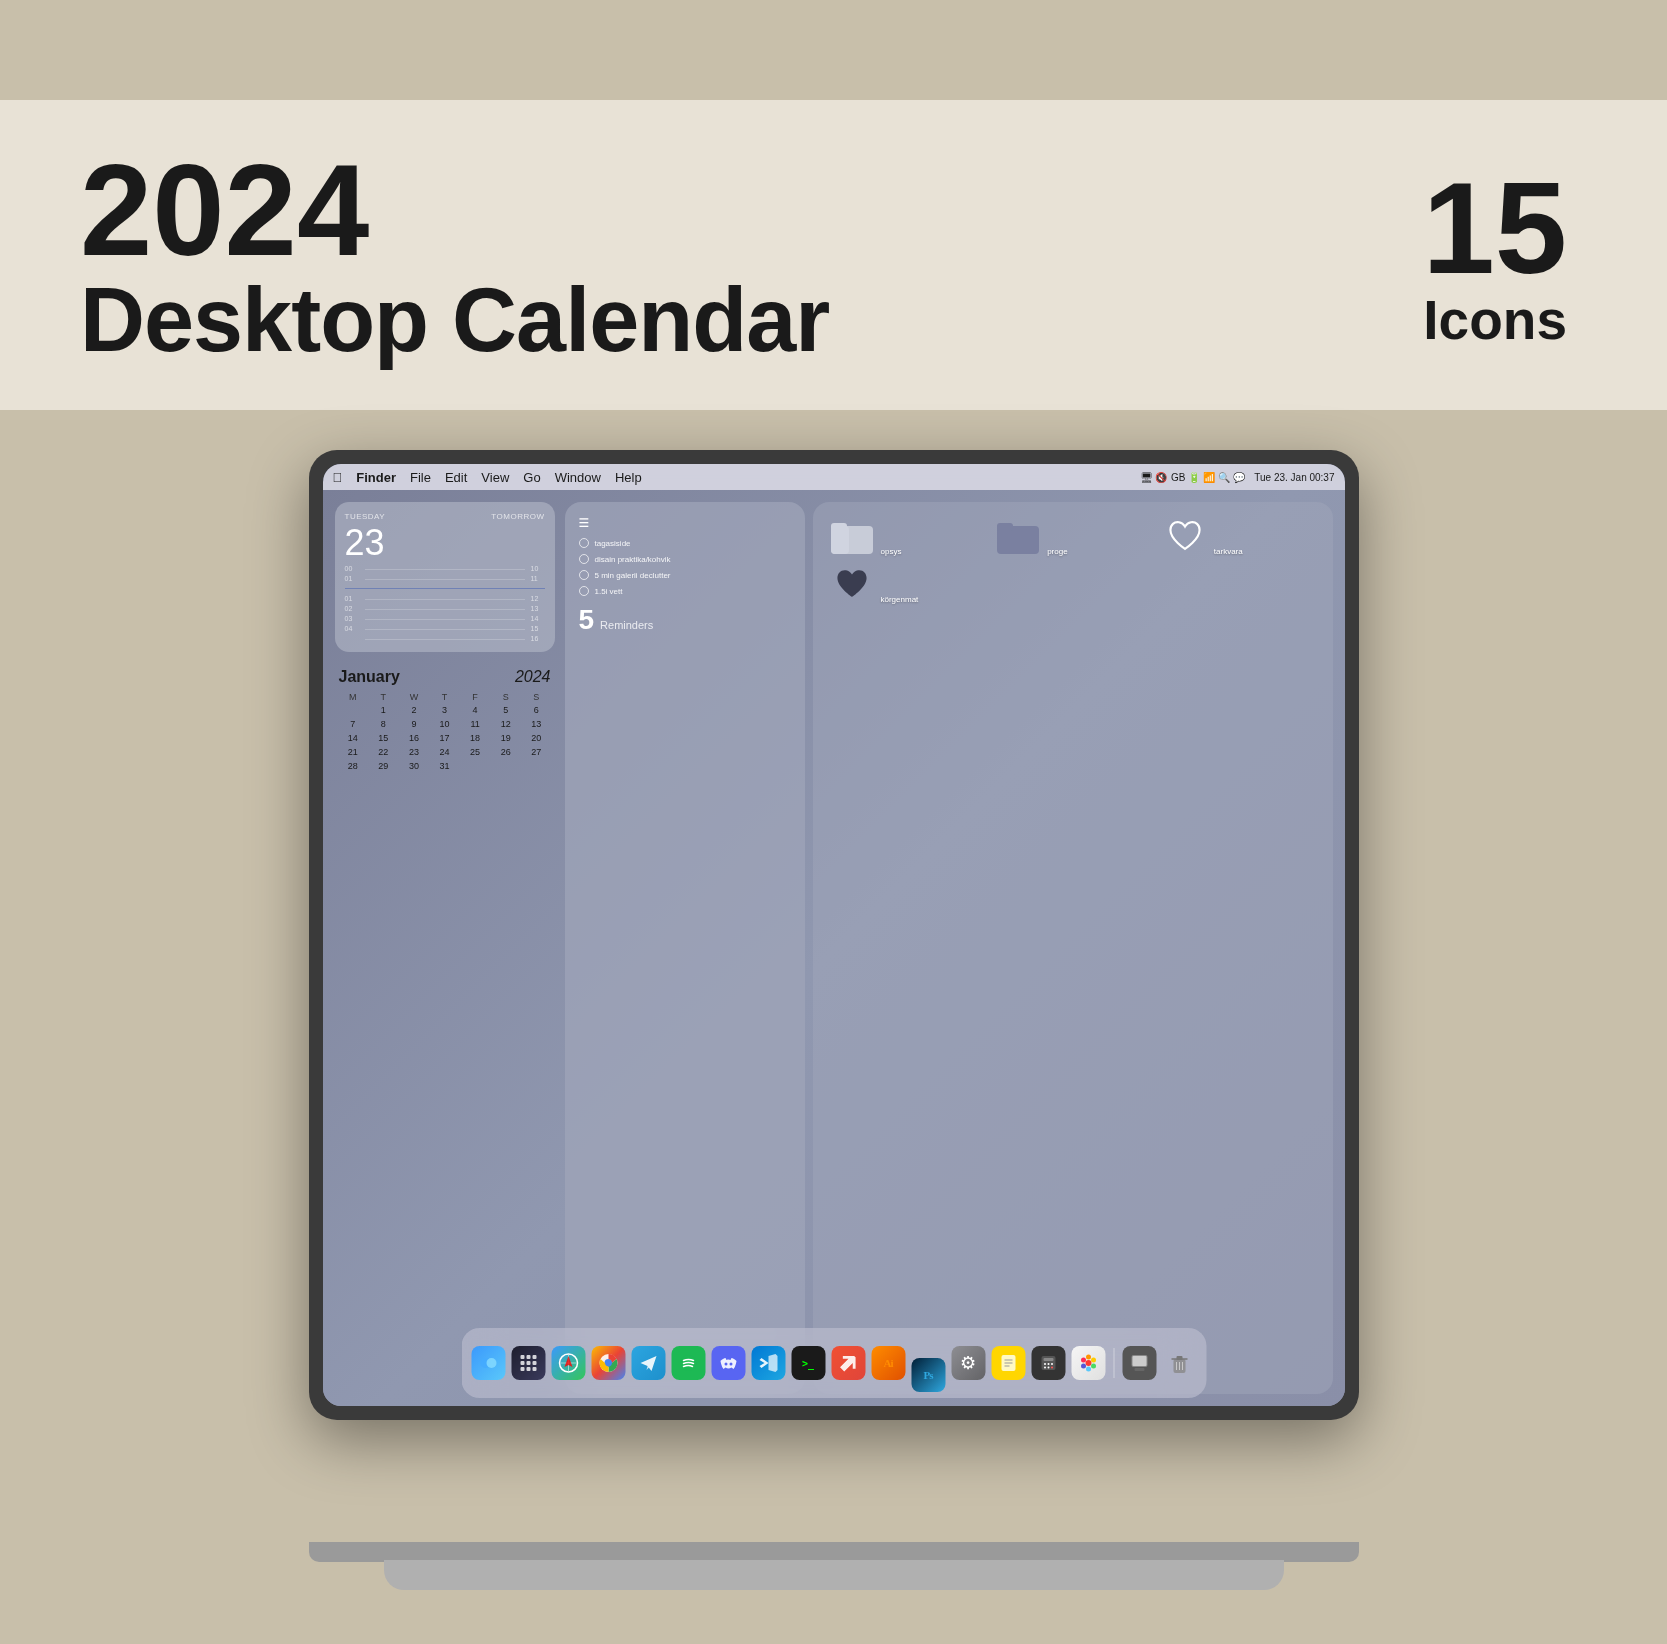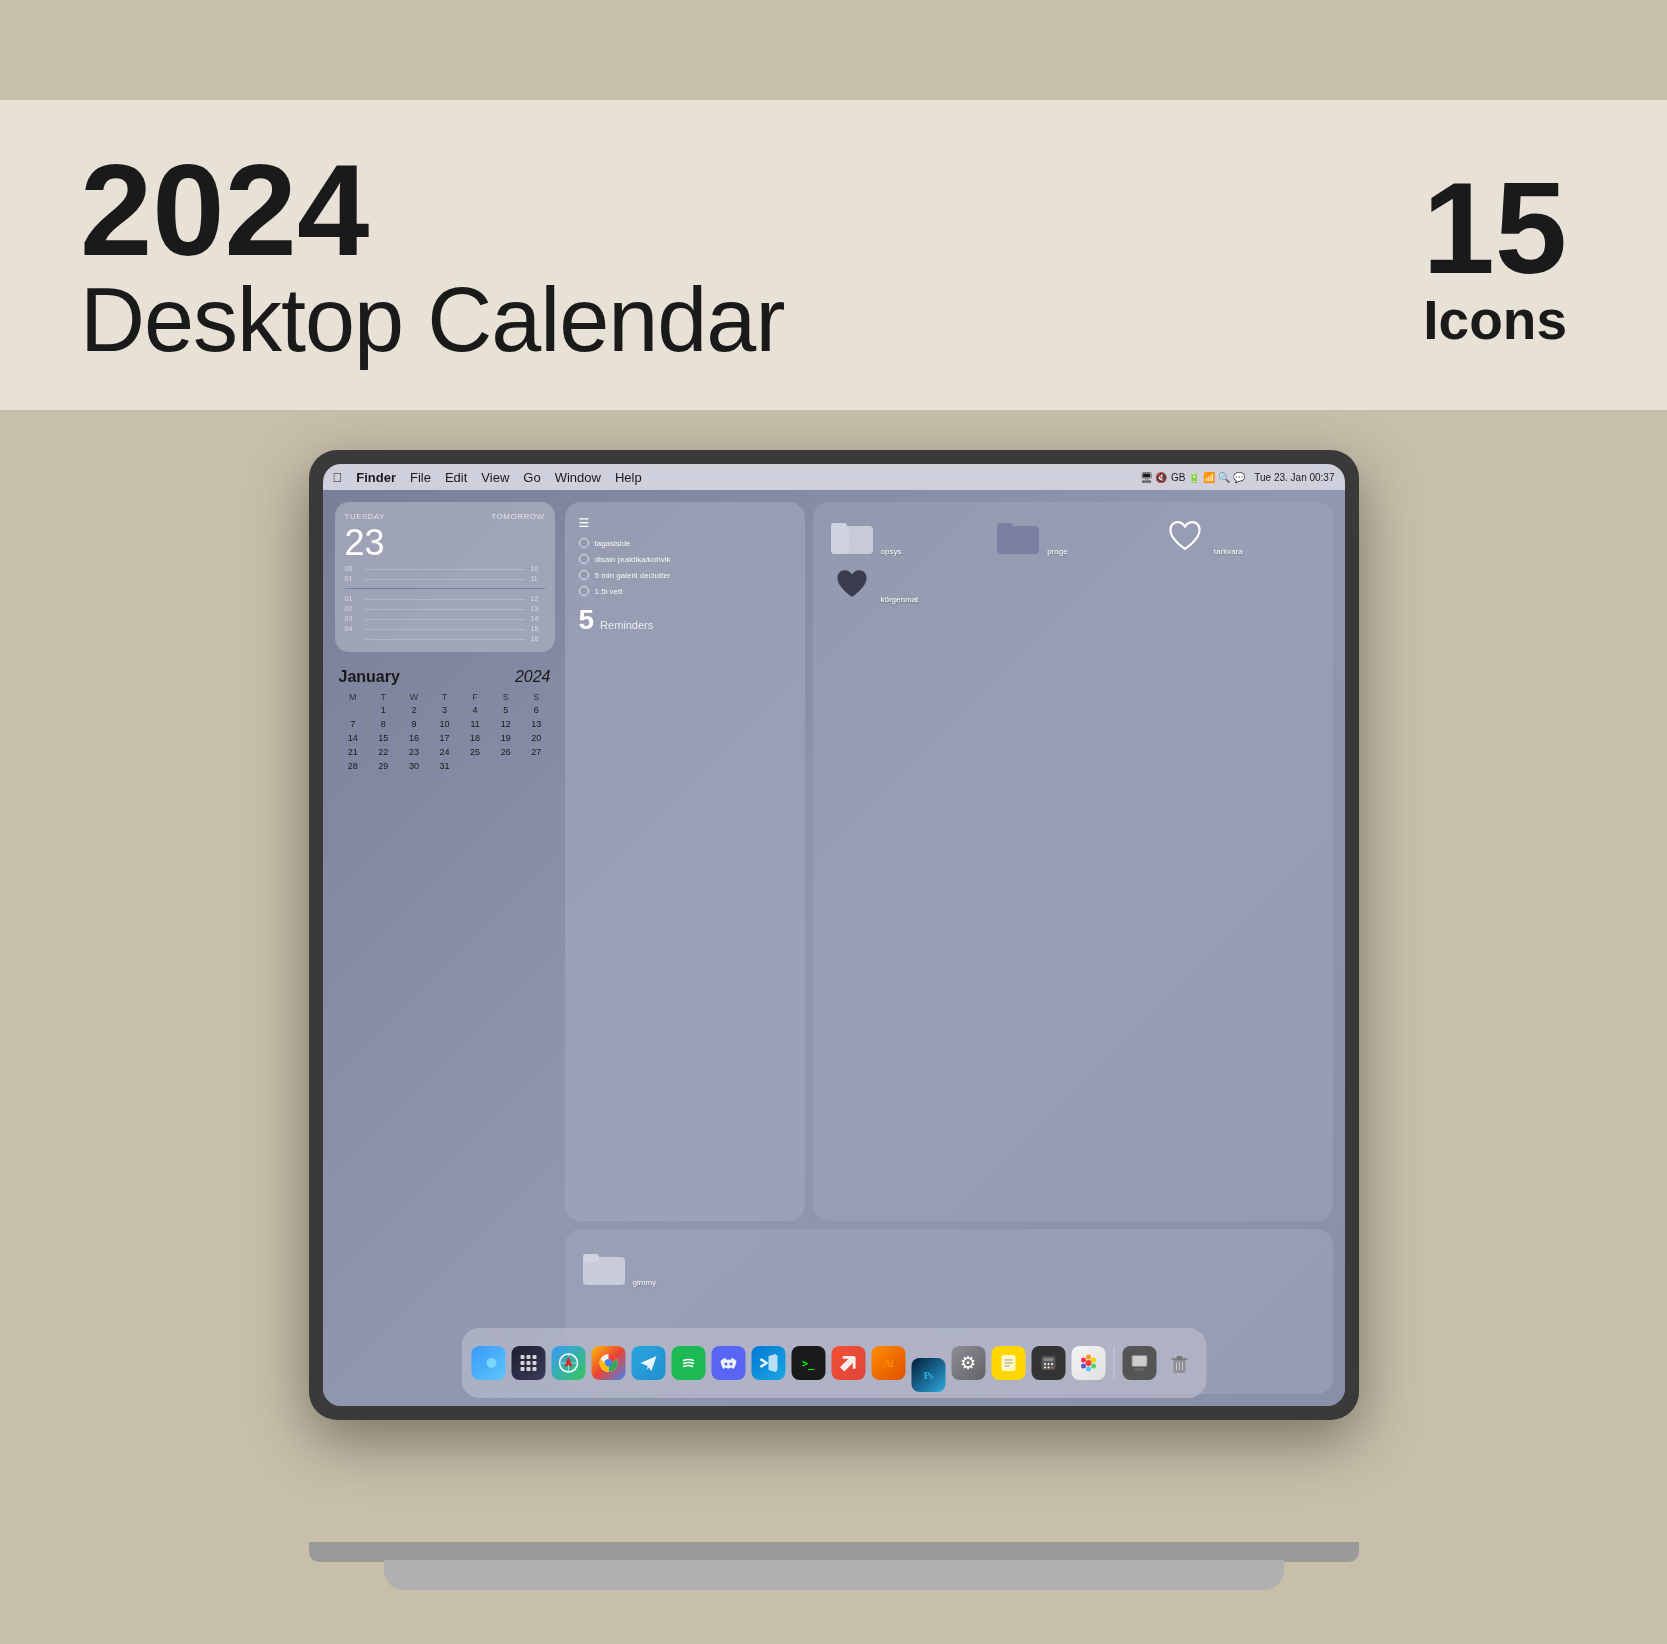--- a/index.html
+++ b/index.html
@@ -38,21 +38,21 @@
     .header-year {
       font-size: 130px;
       font-weight: 900;
       color: #1a1a1a;
       line-height: 1;
       display: block;
     }
 
     .header-subtitle {
       font-size: 90px;
-      font-weight: 400;
+      font-weight: 700;
       color: #1a1a1a;
       line-height: 1;
       display: block;
       letter-spacing: -1px;
     }
 
     .header-icons-count {
       text-align: right;
       margin-right: 20px;
     }
@@ -662,31 +662,20 @@
                   <div class="folder-icon">
                     <svg viewBox="0 0 42 42" fill="none" xmlns="http://www.w3.org/2000/svg">
                       <path d="M21 36 C21 36 4 25 4 14 C4 8 8.5 4 14 5 C17 5.5 19.5 7.5 21 10 C22.5 7.5 25 5.5 28 5 C33.5 4 38 8 38 14 C38 25 21 36 21 36Z" fill="#3a3d50"></path>
                     </svg>
                   </div>
                   <span class="folder-name">körgenmat</span>
                 </div>
               </div>
             </div>
 
-            <div class="bottom-panel">
-              <div class="folder-item" style="margin-top: 4px;">
-                <div class="folder-icon">
-                  <svg viewBox="0 0 42 36" fill="none" xmlns="http://www.w3.org/2000/svg">
-                    <rect x="0" y="8" width="42" height="28" rx="4" fill="#c8ccd8"></rect>
-                    <rect x="0" y="5" width="16" height="8" rx="3" fill="#d0d4e0"></rect>
-                  </svg>
-                </div>
-                <span class="folder-name">gimmy</span>
-              </div>
-            </div>
           </div>
         </div>
 
         <div class="dock">
           <div class="dock-app dock-finder">
             <svg width="22" height="22" viewBox="0 0 22 22">
                 <circle cx="8" cy="11" r="5" fill="#4af" opacity="0.8"></circle>
                 <circle cx="14" cy="11" r="5" fill="#8df" opacity="0.8"></circle>
               </svg>
           </div>

